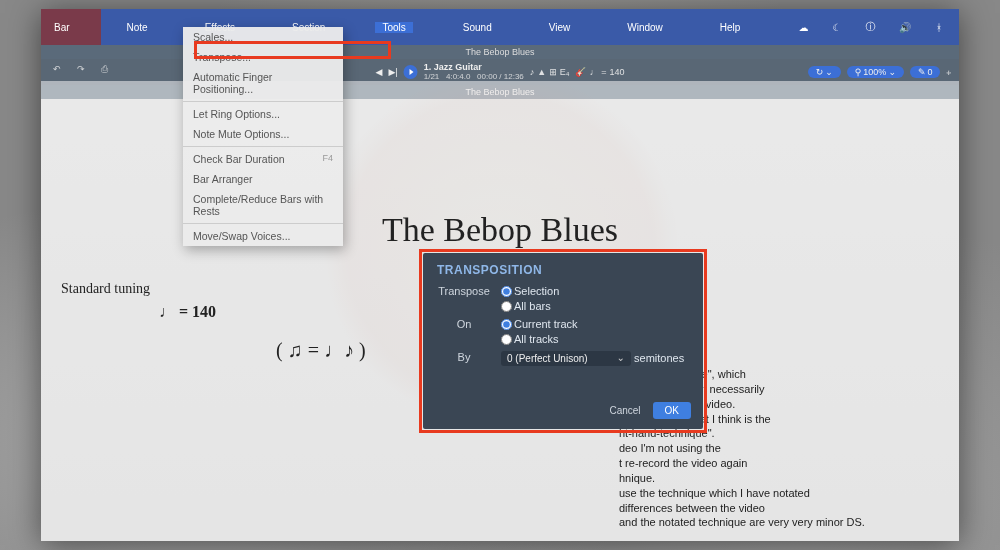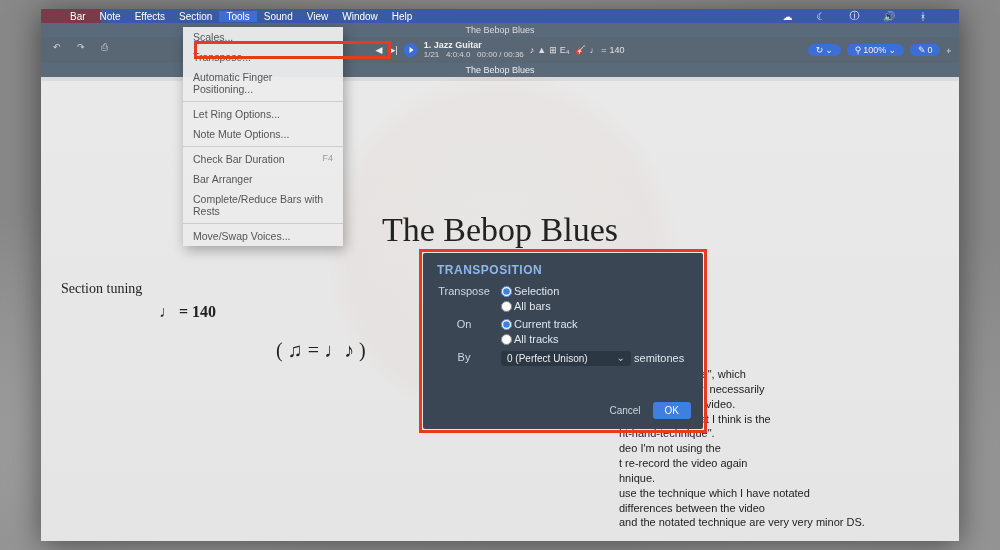--- a/index.html
+++ b/index.html
@@ -1,20 +1,20 @@
 <!DOCTYPE html>
 <html><head>
 <meta charset="utf-8">
 <style>
 * { margin:0; padding:0; box-sizing:border-box; font-family:-apple-system,Helvetica,Arial,sans-serif; }
 body { width:1000px; height:550px; overflow:hidden; position:relative; background:#555; }
 .bg-smoke { position:absolute; inset:0; background:radial-gradient(ellipse at 20% 80%,rgba(200,200,200,.5),transparent 40%),radial-gradient(ellipse at 80% 90%,rgba(180,180,180,.5),transparent 40%),radial-gradient(ellipse at 50% 30%,rgba(220,210,190,.3),transparent 50%),#888; }
 .watermark { position:absolute; left:50%; top:45%; transform:translate(-50%,-50%); width:360px; height:360px; border-radius:50%; background:radial-gradient(circle,rgba(210,190,150,.25),rgba(160,60,30,.15) 60%,transparent 70%); opacity:.5; }
 .inner-shot { position:absolute; left:41px; top:9px; width:918px; height:532px; background:linear-gradient(#dcdcdc,#d0d0d0); box-shadow:0 4px 30px rgba(0,0,0,.5); overflow:hidden; }
-.menubar { height:14px; background:linear-gradient(90deg,#7a3a4a 0 60px,#3a5aa8 60px 100%); display:flex; align-items:center; padding:0 22px; color:#fff; font-size:10px; }
+.menubar { height:36px; background:linear-gradient(90deg,#7a3a4a 0 60px,#3a5aa8 60px 100%); display:flex; align-items:center; padding:0 6px; color:#fff; font-size:10px;gap:43px; }
 .menubar span { padding:0 7px; cursor:default; }
 .menubar .active { background:#3c6fd6; }
 .menubar-right { margin-left:auto; display:flex; gap:10px; align-items:center; padding-right:4px; }
 .subheader { height:14px; background:#5a6a7a; color:#ddd; font-size:9px; text-align:center; line-height:14px; }
 .toolbar { height:26px; background:#596775; display:flex; align-items:center; color:#eee; font-size:9px; position:relative; }
 .tb-left { display:flex; gap:8px; padding-left:12px; }
 .tb-btn { width:16px; height:16px; opacity:.8; }
 .tb-center { position:absolute; left:50%; transform:translateX(-50%); display:flex; align-items:center; gap:6px; }
 .play-circle { width:14px; height:14px; background:#3c6fd6; border-radius:50%; display:flex; align-items:center; justify-content:center; }
 .play-circle::after{content:'';border-left:4px solid #fff;border-top:3px solid transparent;border-bottom:3px solid transparent;margin-left:1px;}
@@ -88,21 +88,21 @@
     </div>
     <div class="tb-center">
       <span>◀</span>
       <span>▶|</span>
       <div class="play-circle"></div>
       <div class="track-info">
         <div><b>1. Jazz Guitar</b></div>
         <div style="font-size:8px;opacity:.8;">
           <span>1/21</span>&nbsp;&nbsp;
           <span>4:0:4.0</span>&nbsp;&nbsp;
-          <span>00:00 / 00:36</span>
+          <span>00:00 / 12:36</span>
         </div>
       </div>
       <div class="small-icons">
         <span>♪</span>
         <span>▲</span>
         <span>⊞</span>
         <span>E₄</span>
       </div>
       <div class="small-icons">
         <span>🎸</span>
@@ -126,21 +126,21 @@
         </div>
       <span>⧾</span>
     </div>
   </div>
 
   <div class="subheader2">The Bebop Blues</div>
 
   <div class="page">
     <div class="doc-title">The Bebop Blues</div>
     <div class="doc-author">Emanuel Hedberg</div>
-    <div class="tuning">Section tuning</div>
+    <div class="tuning">Standard tuning</div>
     <div class="tempo">♩ = 140</div>
     <div class="swing">( ♫ = ♩♪ )</div>
     <div class="notes-text">
       <div>ht-hand-technique", which</div>
       <div>otated hear, is not necessarily</div>
       <div>nique I use in the video.</div>
       <div>have notated what I think is the</div>
       <div>ht-hand-technique".</div>
       <div>deo I'm not using the</div>
       <div>t re-record the video again</div>

